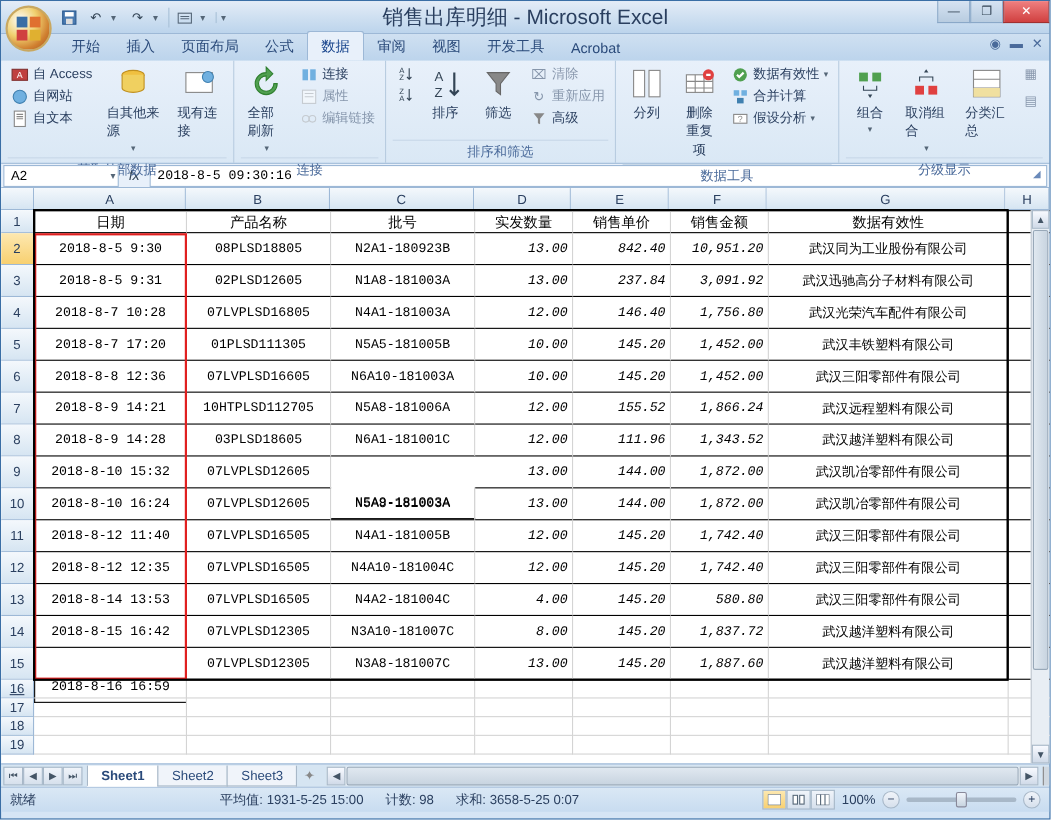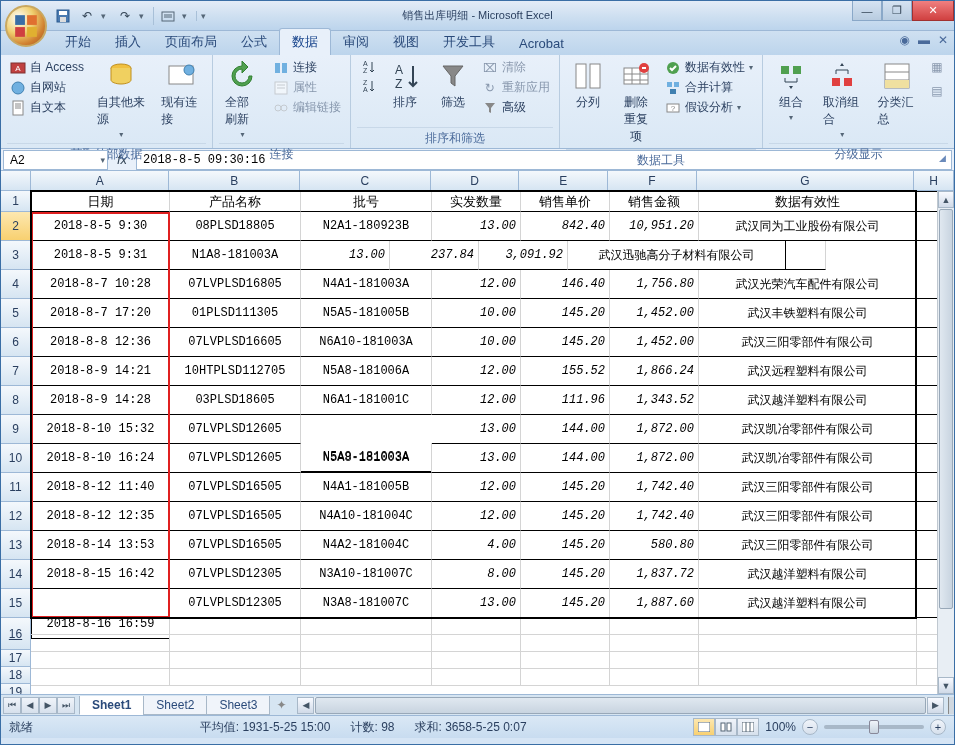--- a/index.html
+++ b/index.html
@@ -6,21 +6,21 @@
 body { width: 955px; height: 745px; overflow: hidden; background: #d6e5f5; border: 1px solid #3a6ea5; }
 
 
 .titlebar { height: 30px; background: linear-gradient(to bottom, #e4ecf7 0%, #cfe0f1 50%, #bcd4ec 100%); display: flex; align-items: center; position: relative; border-bottom: 1px solid #9db8d6; }
 .office-btn { width: 42px; height: 42px; border-radius: 50%; background: radial-gradient(circle at 30% 30%, #fff, #f0d070 40%, #d08030 70%, #a05020); position: absolute; left: 4px; top: 4px; z-index: 100; border: 2px solid #c9a860; display:flex; align-items:center; justify-content:center; }
 .office-btn svg { width:26px; height:26px; }
 .qat { margin-left: 52px; display: flex; gap: 4px; align-items: center; }
 .qat-btn { width: 20px; height: 20px; display: flex; align-items: center; justify-content: center; font-size: 12px; color: #345; cursor: pointer; }
 .qat-sep { width:1px; height:18px; background:#a8c0d8; }
 .qat-small { width:10px; font-size:9px; color:#567; }
-.title-text { position: absolute; left: 50%; transform: translateX(-50%); font-size: 11px; color: #2a3f5f; }
+.title-text { position: absolute; left: 50%; transform: translateX(-50%); font-size: 19px; color: #2a3f5f; }
 .win-controls { position: absolute; right: 0; top: 0; display: flex; }
 .win-btn { width: 30px; height: 20px; background: linear-gradient(to bottom, #d6e3f2, #b8cce0); border: 1px solid #8aa8c8; border-top: none; display: flex; align-items: center; justify-content: center; font-size: 11px; cursor: pointer; color:#345;}
 .win-btn.close { background: linear-gradient(to bottom, #f08080, #d04040); color: #fff; width: 42px; border-color:#a03030; border-top-right-radius:0; }
 
 
 .menu-tabs { height: 24px; display: flex; align-items: flex-end; padding-left: 52px; background: linear-gradient(to bottom,#cfe0f1,#bcd4ec); position:relative; }
 .menu-tab { padding: 4px 12px 4px; font-size: 13px; color: #2a4a7a; cursor: pointer; }
 .menu-tab.active { background: #e8f0fa; border: 1px solid #9db8d6; border-bottom: none; border-radius: 3px 3px 0 0; color:#15428b; }
 .menu-right { position:absolute; right:6px; top:2px; display:flex; gap:8px; }
 .menu-right span { font-size:12px; color:#4a6a9a; cursor:pointer; }
@@ -454,21 +454,21 @@
         <div class="row-h" style="height: 29px;">6</div>
         <div class="row-h" style="height: 29px;">7</div>
         <div class="row-h" style="height: 29px;">8</div>
         <div class="row-h" style="height: 29px;">9</div>
         <div class="row-h" style="height: 29px;">10</div>
         <div class="row-h" style="height: 29px;">11</div>
         <div class="row-h" style="height: 29px;">12</div>
         <div class="row-h" style="height: 29px;">13</div>
         <div class="row-h" style="height: 29px;">14</div>
         <div class="row-h" style="height: 29px;">15</div>
-        <div class="row-h" style="height: 32px; text-decoration: underline;">16</div>
+        <div class="row-h" style="height: 17px; text-decoration: underline;">16</div>
         <div class="row-h" style="height: 17px;">17</div>
         <div class="row-h" style="height: 17px;">18</div>
         <div class="row-h" style="height: 17px;">19</div>
       </div>
     <div class="cells" id="cells">
         <div class="cell-row hdr" style="height: 21px;">
           <div class="cell bl " style="width: 139px; height: 100%;">日期</div>
           <div class="cell " style="width: 131px; height: 100%;">产品名称</div>
           <div class="cell " style="width: 131px; height: 100%;">批号</div>
           <div class="cell " style="width: 89px; height: 100%;">实发数量</div>
@@ -482,20 +482,21 @@
           <div class="cell ctr " style="width: 131px; height: 100%;">08PLSD18805</div>
           <div class="cell ctr " style="width: 131px; height: 100%;">N2A1-180923B</div>
           <div class="cell num " style="width: 89px; height: 100%;">13.00</div>
           <div class="cell num " style="width: 89px; height: 100%;">842.40</div>
           <div class="cell num " style="width: 89px; height: 100%;">10,951.20</div>
           <div class="cell ctr br " style="width: 218px; height: 100%;">武汉同为工业股份有限公司</div>
           <div class="cell " style="width: 40px; height: 100%;"></div>
         </div>
         <div class="cell-row data-row" style="height: 29px;">
           <div class="cell bl ctr " style="width: 139px; height: 100%;">2018-8-5 9:31</div>
+          <div class="cell ctr " style="width: 131px; height: 100%;">02PLSD12605</div>
           <div class="cell ctr " style="width: 131px; height: 100%;">N1A8-181003A</div>
           <div class="cell num " style="width: 89px; height: 100%;">13.00</div>
           <div class="cell num " style="width: 89px; height: 100%;">237.84</div>
           <div class="cell num " style="width: 89px; height: 100%;">3,091.92</div>
           <div class="cell ctr br " style="width: 218px; height: 100%;">武汉迅驰高分子材料有限公司</div>
           <div class="cell " style="width: 40px; height: 100%;"></div>
         </div>
         <div class="cell-row data-row" style="height: 29px;">
           <div class="cell bl ctr " style="width: 139px; height: 100%;">2018-8-7 10:28</div>
           <div class="cell ctr " style="width: 131px; height: 100%;">07LVPLSD16805</div>

